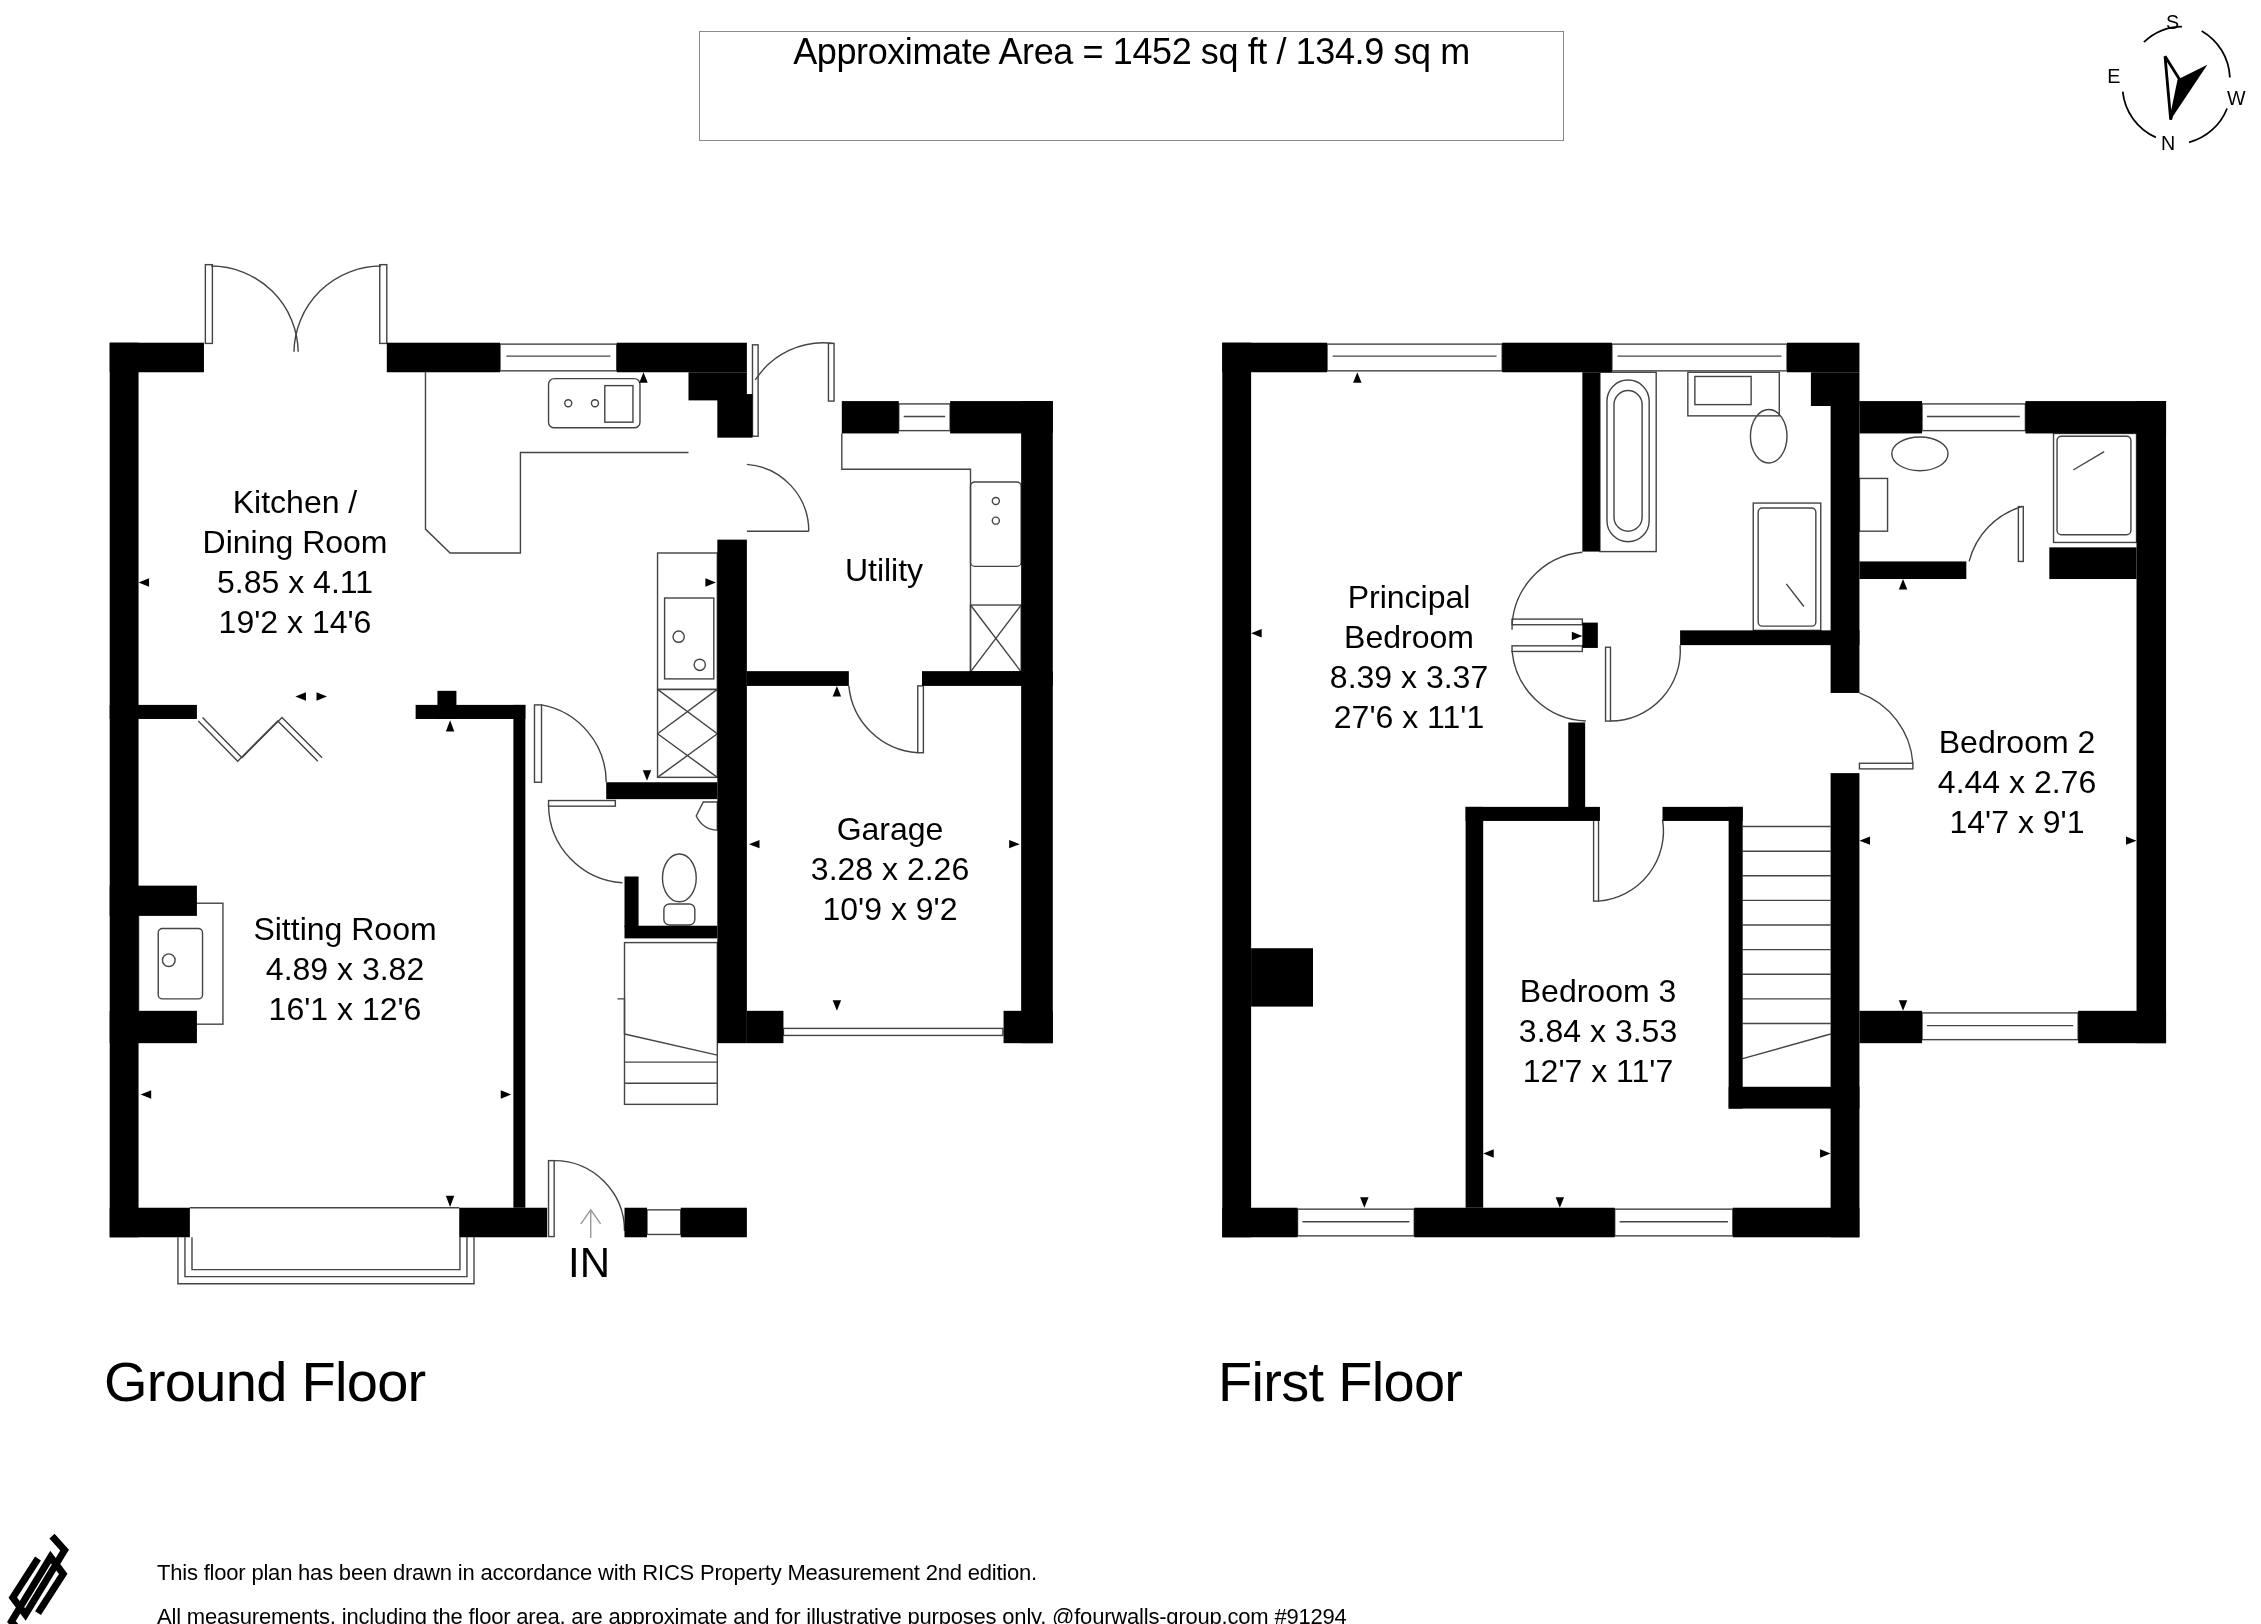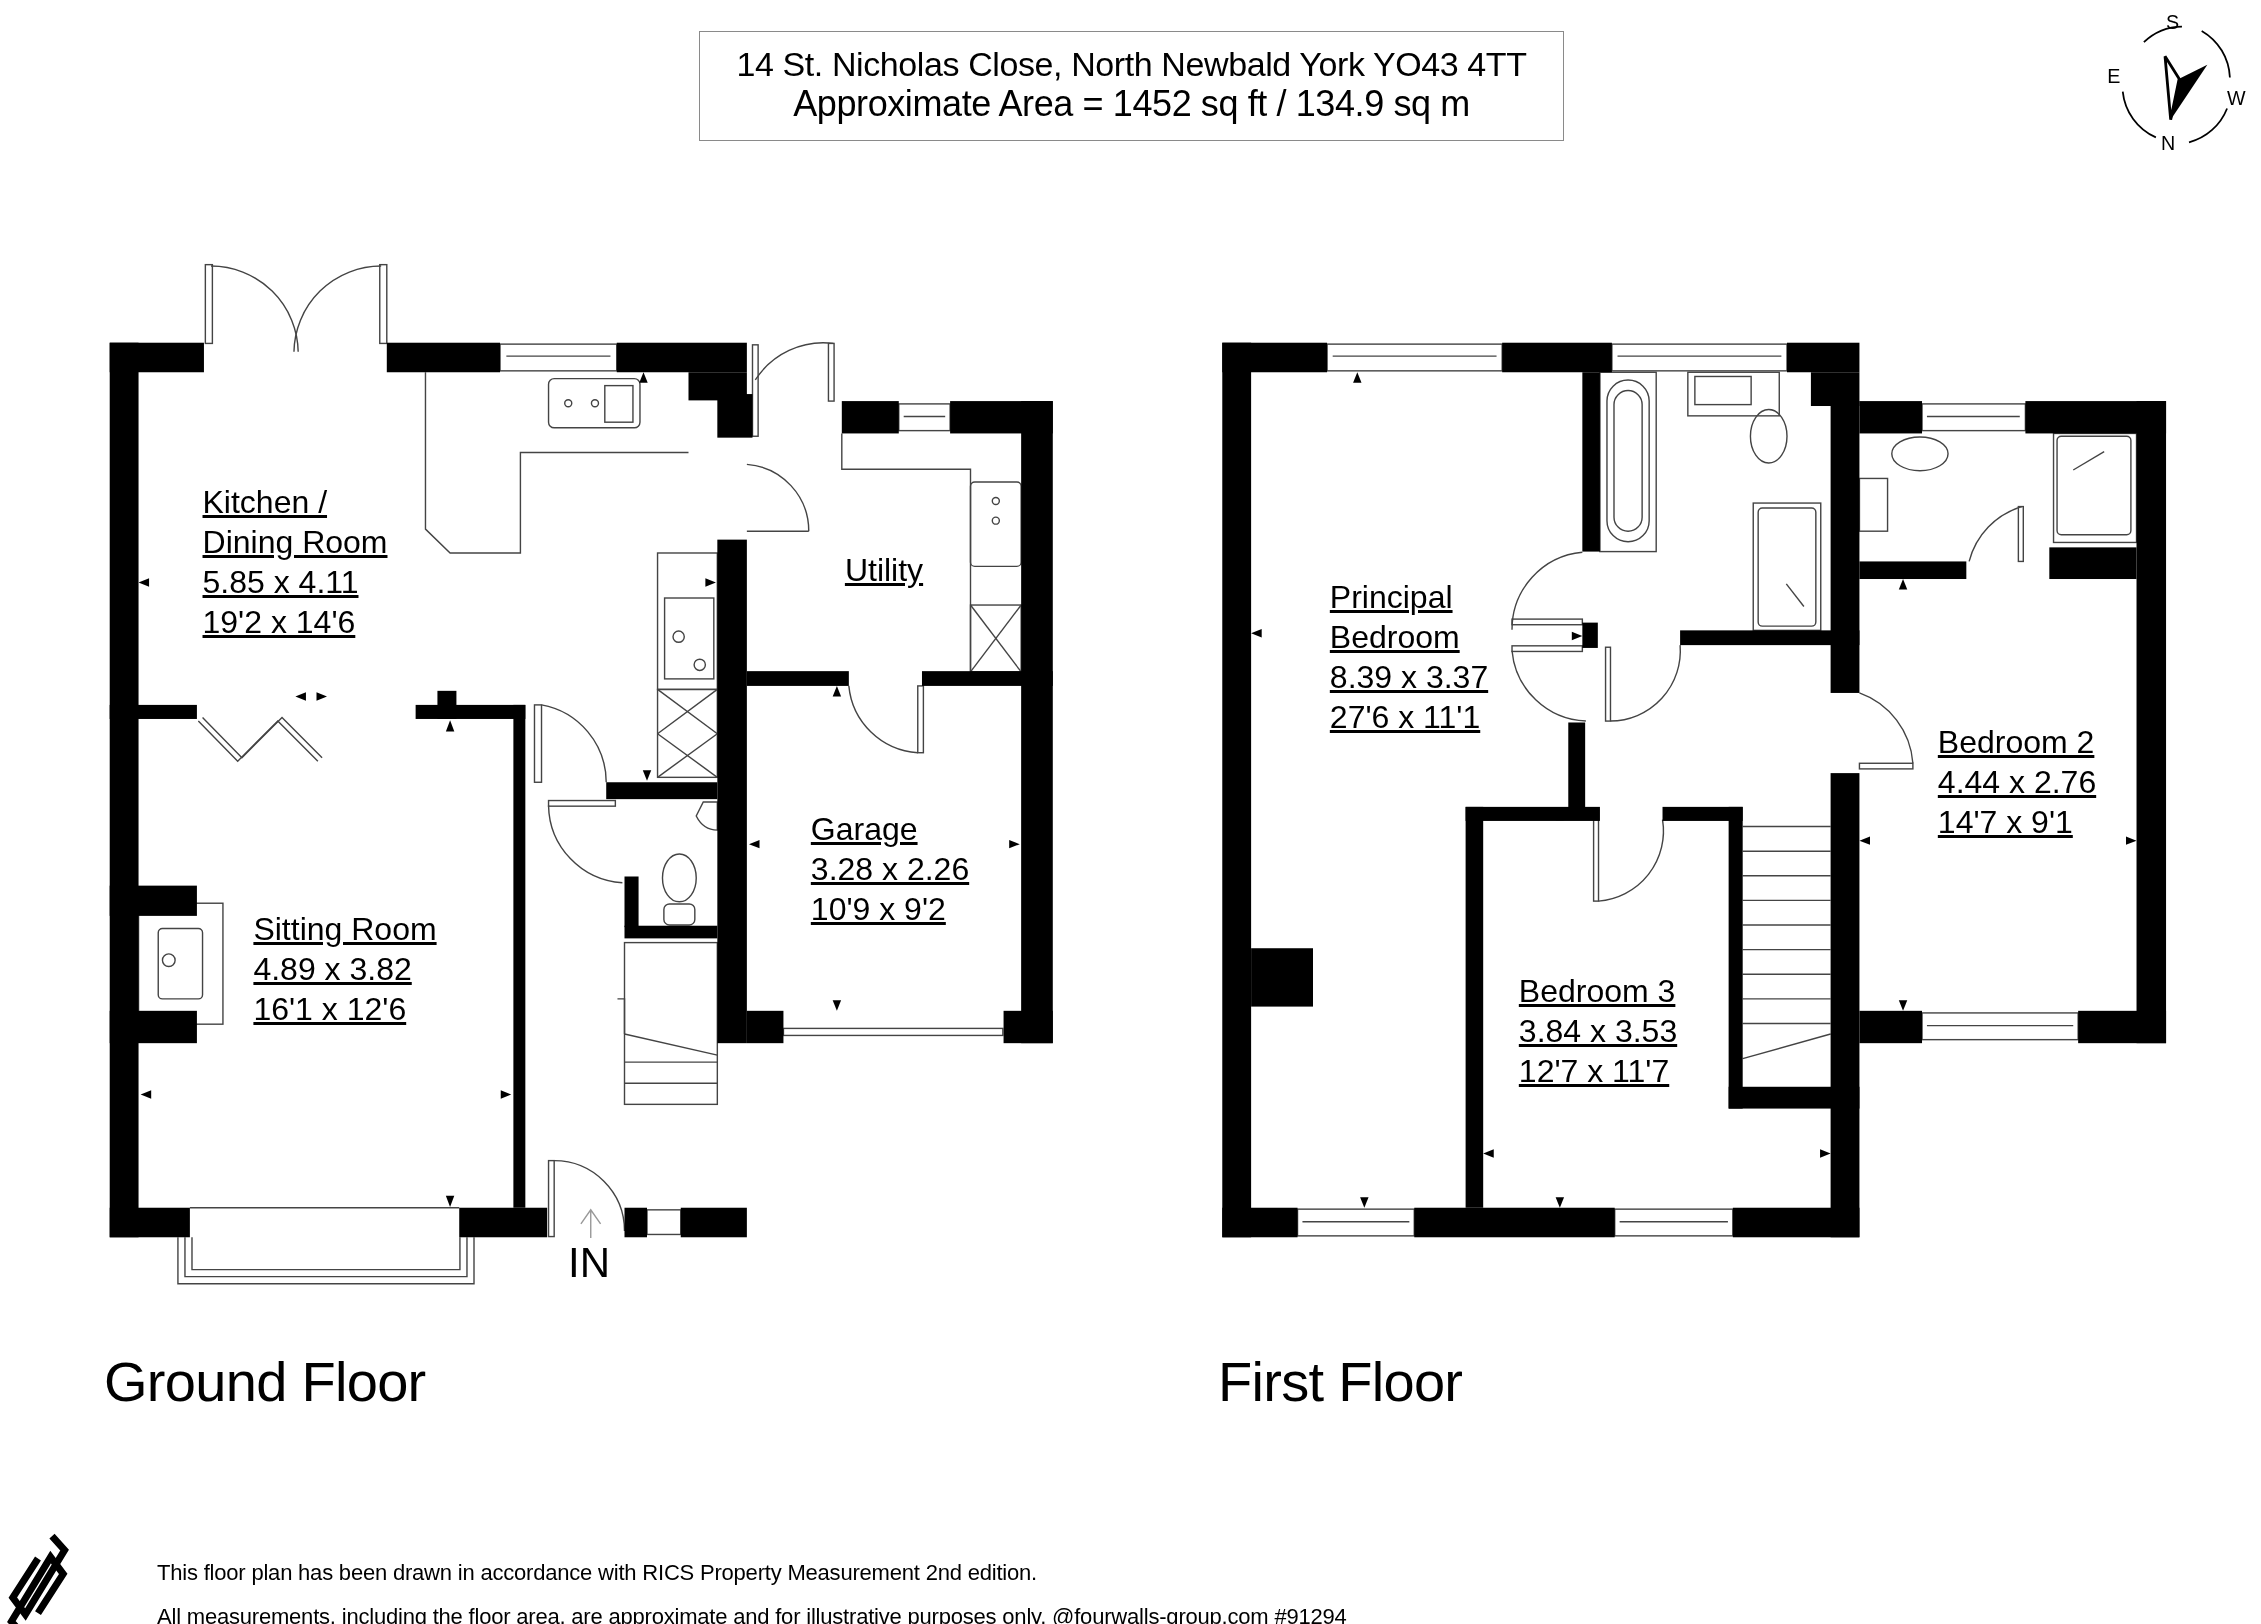--- a/index.html
+++ b/index.html
@@ -2,30 +2,29 @@
 <html style="font-size:11.3px"><head>
 <meta charset="utf-8">
 <style>
   html,body{margin:0;padding:0;background:#ffffff;}
   body{width:2261px;height:1625px;position:relative;overflow:hidden;font-family:"Liberation Sans",sans-serif;color:#000;}
   .title-box{position:absolute;left:699px;top:31px;width:865px;height:110px;border:1.4px solid #8a8a8a;box-sizing:border-box;text-align:center;}
   .title-line1{font-size:34px;line-height:39px;margin-top:12.7px;letter-spacing:-0.4px;}
   .title-line2{font-size:36px;line-height:39px;letter-spacing:-0.4px;}
   .plan-svg{position:absolute;left:0;top:0;width:2261px;height:1625px;}
   .floor-label{position:absolute;font-size:56px;line-height:63px;letter-spacing:-0.7px;}
-  .room-label{position:absolute;font-size:32px;line-height:40px;white-space:nowrap;transform:translateX(-50%);text-decoration:underline;}
+  .room-label{position:absolute;text-align:center;font-size:32px;line-height:40px;white-space:nowrap;transform:translateX(-50%);}
   .in-label{position:absolute;font-size:42px;}
   .footer{position:absolute;left:117px;font-size:22px;letter-spacing:-0.2px;margin-left:40px;}
   .compass-letter{position:absolute;font-size:19.7px;}
 </style>
 </head>
 <body>
 
 <div class="title-box">
-  <div class="title-line1">14 St. Nicholas Close, North Newbald York YO43 4TT</div>
   <div class="title-line2">Approximate Area = 1452 sq ft / 134.9 sq m</div>
 </div>
 
 <div style="position:absolute;left:2103px;top:14px;width:141px;height:141px;">
   <svg width="141" height="141" viewBox="0 0 200 200">
     <path d="M58,40 A80,80 0 0,1 112,18" fill="none" stroke="#000" stroke-width="2.5"></path>
     <path d="M140,24 A80,80 0 0,1 180,90" fill="none" stroke="#000" stroke-width="2.5"></path>
     <path d="M176,134 A80,80 0 0,1 122,182" fill="none" stroke="#000" stroke-width="2.5"></path>
     <path d="M75,175 A80,80 0 0,1 28,110" fill="none" stroke="#000" stroke-width="2.5"></path>
     <polygon points="88,60 108,92 96,150" fill="#fff" stroke="#000" stroke-width="4"></polygon>

